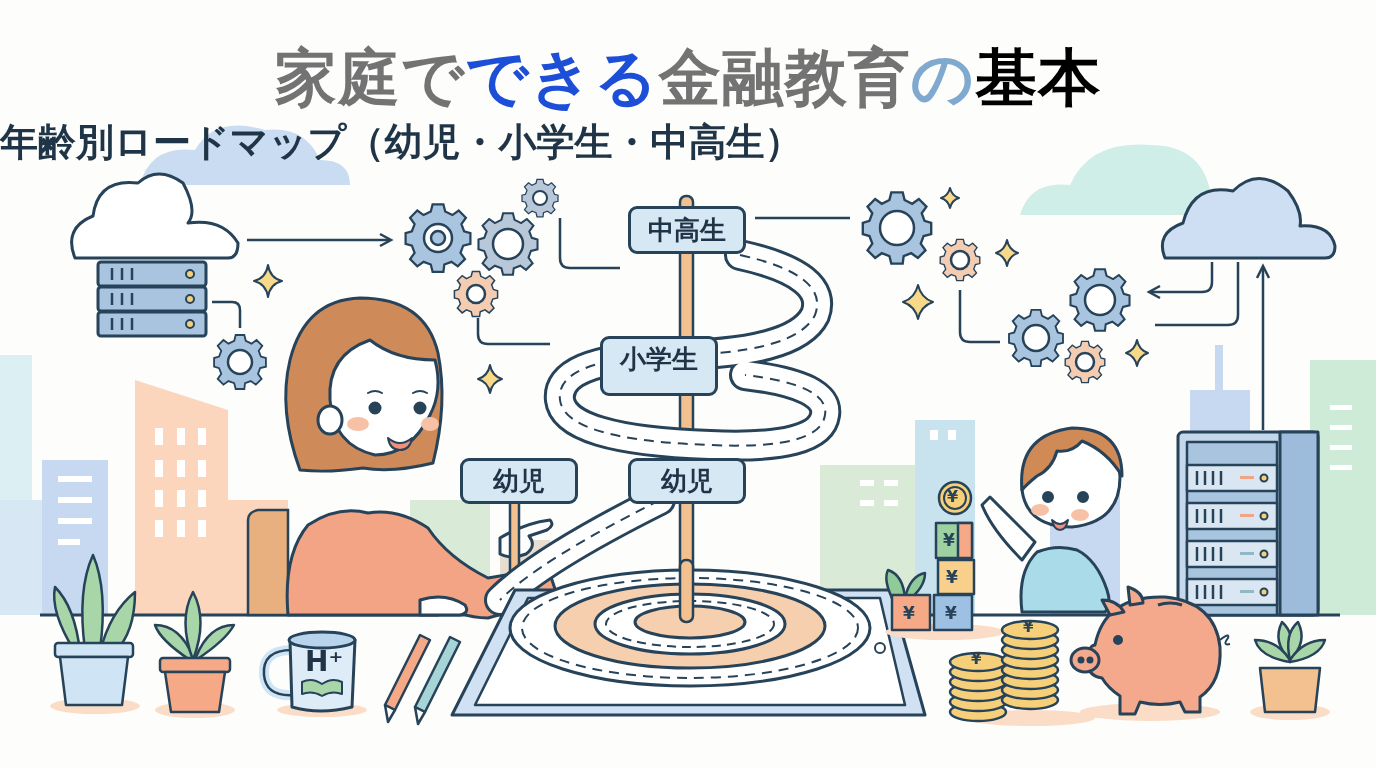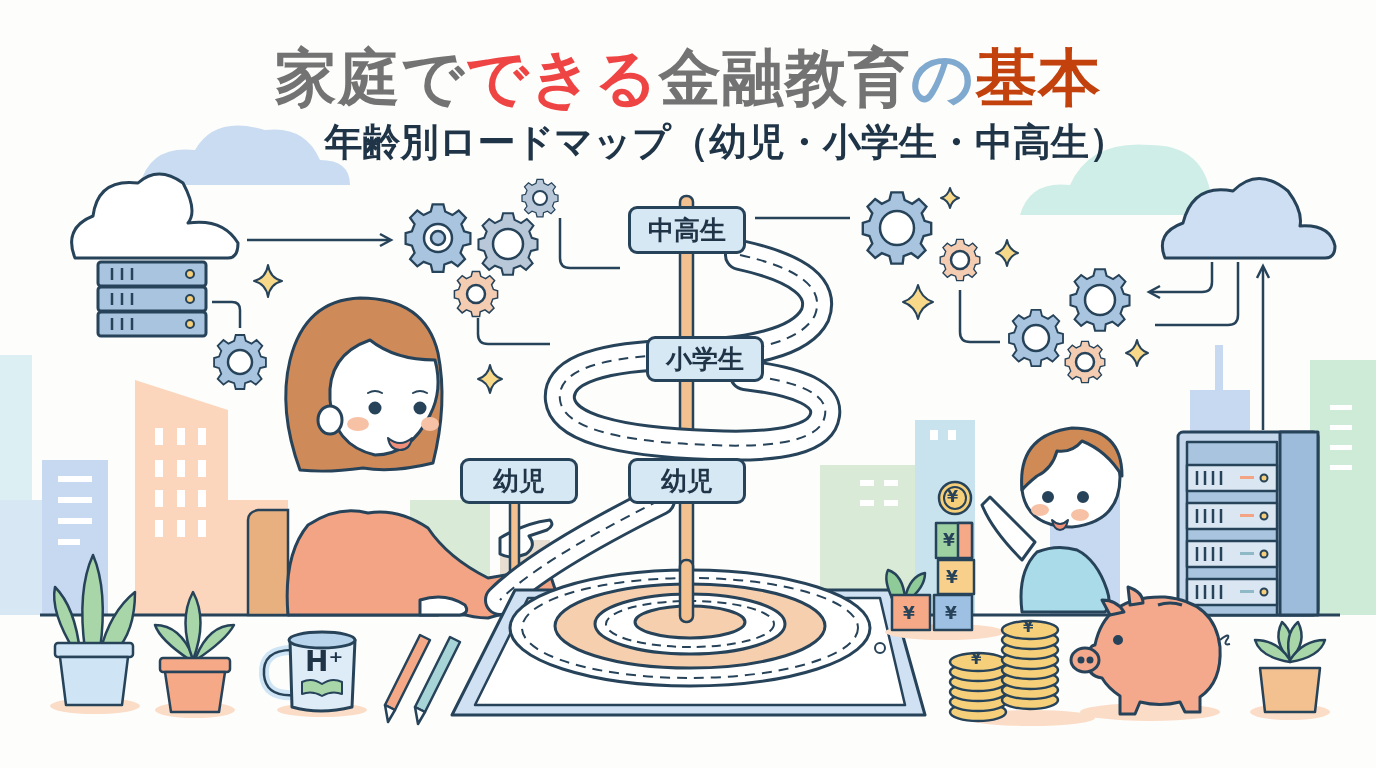--- a/index.html
+++ b/index.html
@@ -1,20 +1,20 @@
 <!DOCTYPE html>
 <html><head>
 <meta charset="utf-8">
 <style>
   html,body{margin:0;padding:0;background:#fdfdfb;}
   body{width:1376px;height:768px;overflow:hidden;position:relative;font-family:"DejaVu Sans","Liberation Sans",sans-serif;}
   #scene{position:absolute;left:0;top:0;width:1376px;height:768px;}
   .title{position:absolute;left:0;top:38px;width:1376px;text-align:center;font-size:62px;font-weight:bold;letter-spacing:1px;line-height:80px;white-space:nowrap;}
   .title span{display:inline-block;}
-  .subtitle{position:absolute;left:0;top:118px;width:1127px;text-align:right;font-size:38px;font-weight:bold;color:#1f3447;line-height:48px;white-space:nowrap;}
+  .subtitle{position:absolute;left:0;top:118px;width:1127px;text-align:left;font-size:38px;font-weight:bold;color:#1f3447;line-height:48px;white-space:nowrap;}
   .sign{position:absolute;background:#d7e8f5;border:3px solid #27435a;border-radius:9px;color:#1f3447;font-weight:bold;font-size:26px;text-align:center;line-height:40px;box-sizing:border-box;white-space:nowrap;}
   .mug-label{position:absolute;font-weight:bold;color:#1f3447;font-size:28px;line-height:28px;}
 </style>
 </head>
 <body>
 
 <svg id="scene" viewBox="0 0 1376 768" xmlns="http://www.w3.org/2000/svg">
   <defs>
     <g id="gear8">
       <path d="M-6,-30 L6,-30 L8,-22 L16,-18 L23,-23 L31,-15 L26,-8 L29,0 L36,2 L36,14 L28,16 L25,24 L30,31 L22,39 L15,34 L7,37 L6,45 L-6,45 L-8,37 L-16,34 L-23,39 L-31,31 L-26,24 L-29,16 L-36,14 L-36,2 L-29,0 L-26,-8 L-31,-15 L-23,-23 L-16,-18 L-8,-22 Z" transform="translate(0,-7.5)"></path>
@@ -355,26 +355,26 @@
     <ellipse cx="1290" cy="712" rx="40" ry="8" fill="#fbdcc6" stroke="none"></ellipse>
     <path d="M1290,660 q-18,-18 -8,-38 q14,12 8,38z" fill="#a8d6a8"></path>
     <path d="M1290,660 q18,-18 8,-38 q-14,12 -8,38z" fill="#a8d6a8"></path>
     <path d="M1290,662 q-30,-5 -35,-22 q22,0 35,20z" fill="#a8d6a8"></path>
     <path d="M1290,662 q30,-5 35,-22 q-22,0 -35,20z" fill="#a8d6a8"></path>
     <path d="M1260,668 L1320,668 L1315,712 L1265,712 Z" fill="#f3c08f"></path>
   </g>
 </svg>
 
 <div class="title">
-  <span style="color:#737373">家庭で</span><span style="color:#ef4444">できる</span><span style="color:#737373">金融教育</span><span style="color:#7fa9cf">の</span><span style="color:#c2410c">基本</span>
+  <span style="color:#737373">家庭で</span><span style="color:#1d4ed8">できる</span><span style="color:#737373">金融教育</span><span style="color:#7fa9cf">の</span><span style="color:#000000">基本</span>
 </div>
 <div class="subtitle">年齢別ロードマップ（幼児・小学生・中高生）</div>
 
 <div class="sign" style="left:628px;top:206px;width:118px;height:48px;line-height:42px;">中高生</div>
-<div class="sign" style="left:646px;top:336px;width:118px;height:46px;line-height:40px;">小学生</div>
+<div class="sign" style="left:600px;top:336px;width:118px;height:60px;line-height:40px;">小学生</div>
 <div class="sign" style="left:628px;top:458px;width:118px;height:46px;line-height:40px;">幼児</div>
 <div class="sign" style="left:460px;top:458px;width:118px;height:46px;line-height:40px;">幼児</div>
 
 <div class="mug-label" style="left:305px;top:648px;">H⁺</div>
 
 <div style="position:absolute;left:947px;top:487px;font-size:16px;font-weight:bold;color:#27435a;">¥</div>
 <div style="position:absolute;left:943px;top:530px;font-size:17px;font-weight:bold;color:#27435a;">¥</div>
 <div style="position:absolute;left:946px;top:567px;font-size:17px;font-weight:bold;color:#27435a;">¥</div>
 <div style="position:absolute;left:903px;top:603px;font-size:17px;font-weight:bold;color:#27435a;">¥</div>
 <div style="position:absolute;left:945px;top:603px;font-size:17px;font-weight:bold;color:#27435a;">¥</div>

